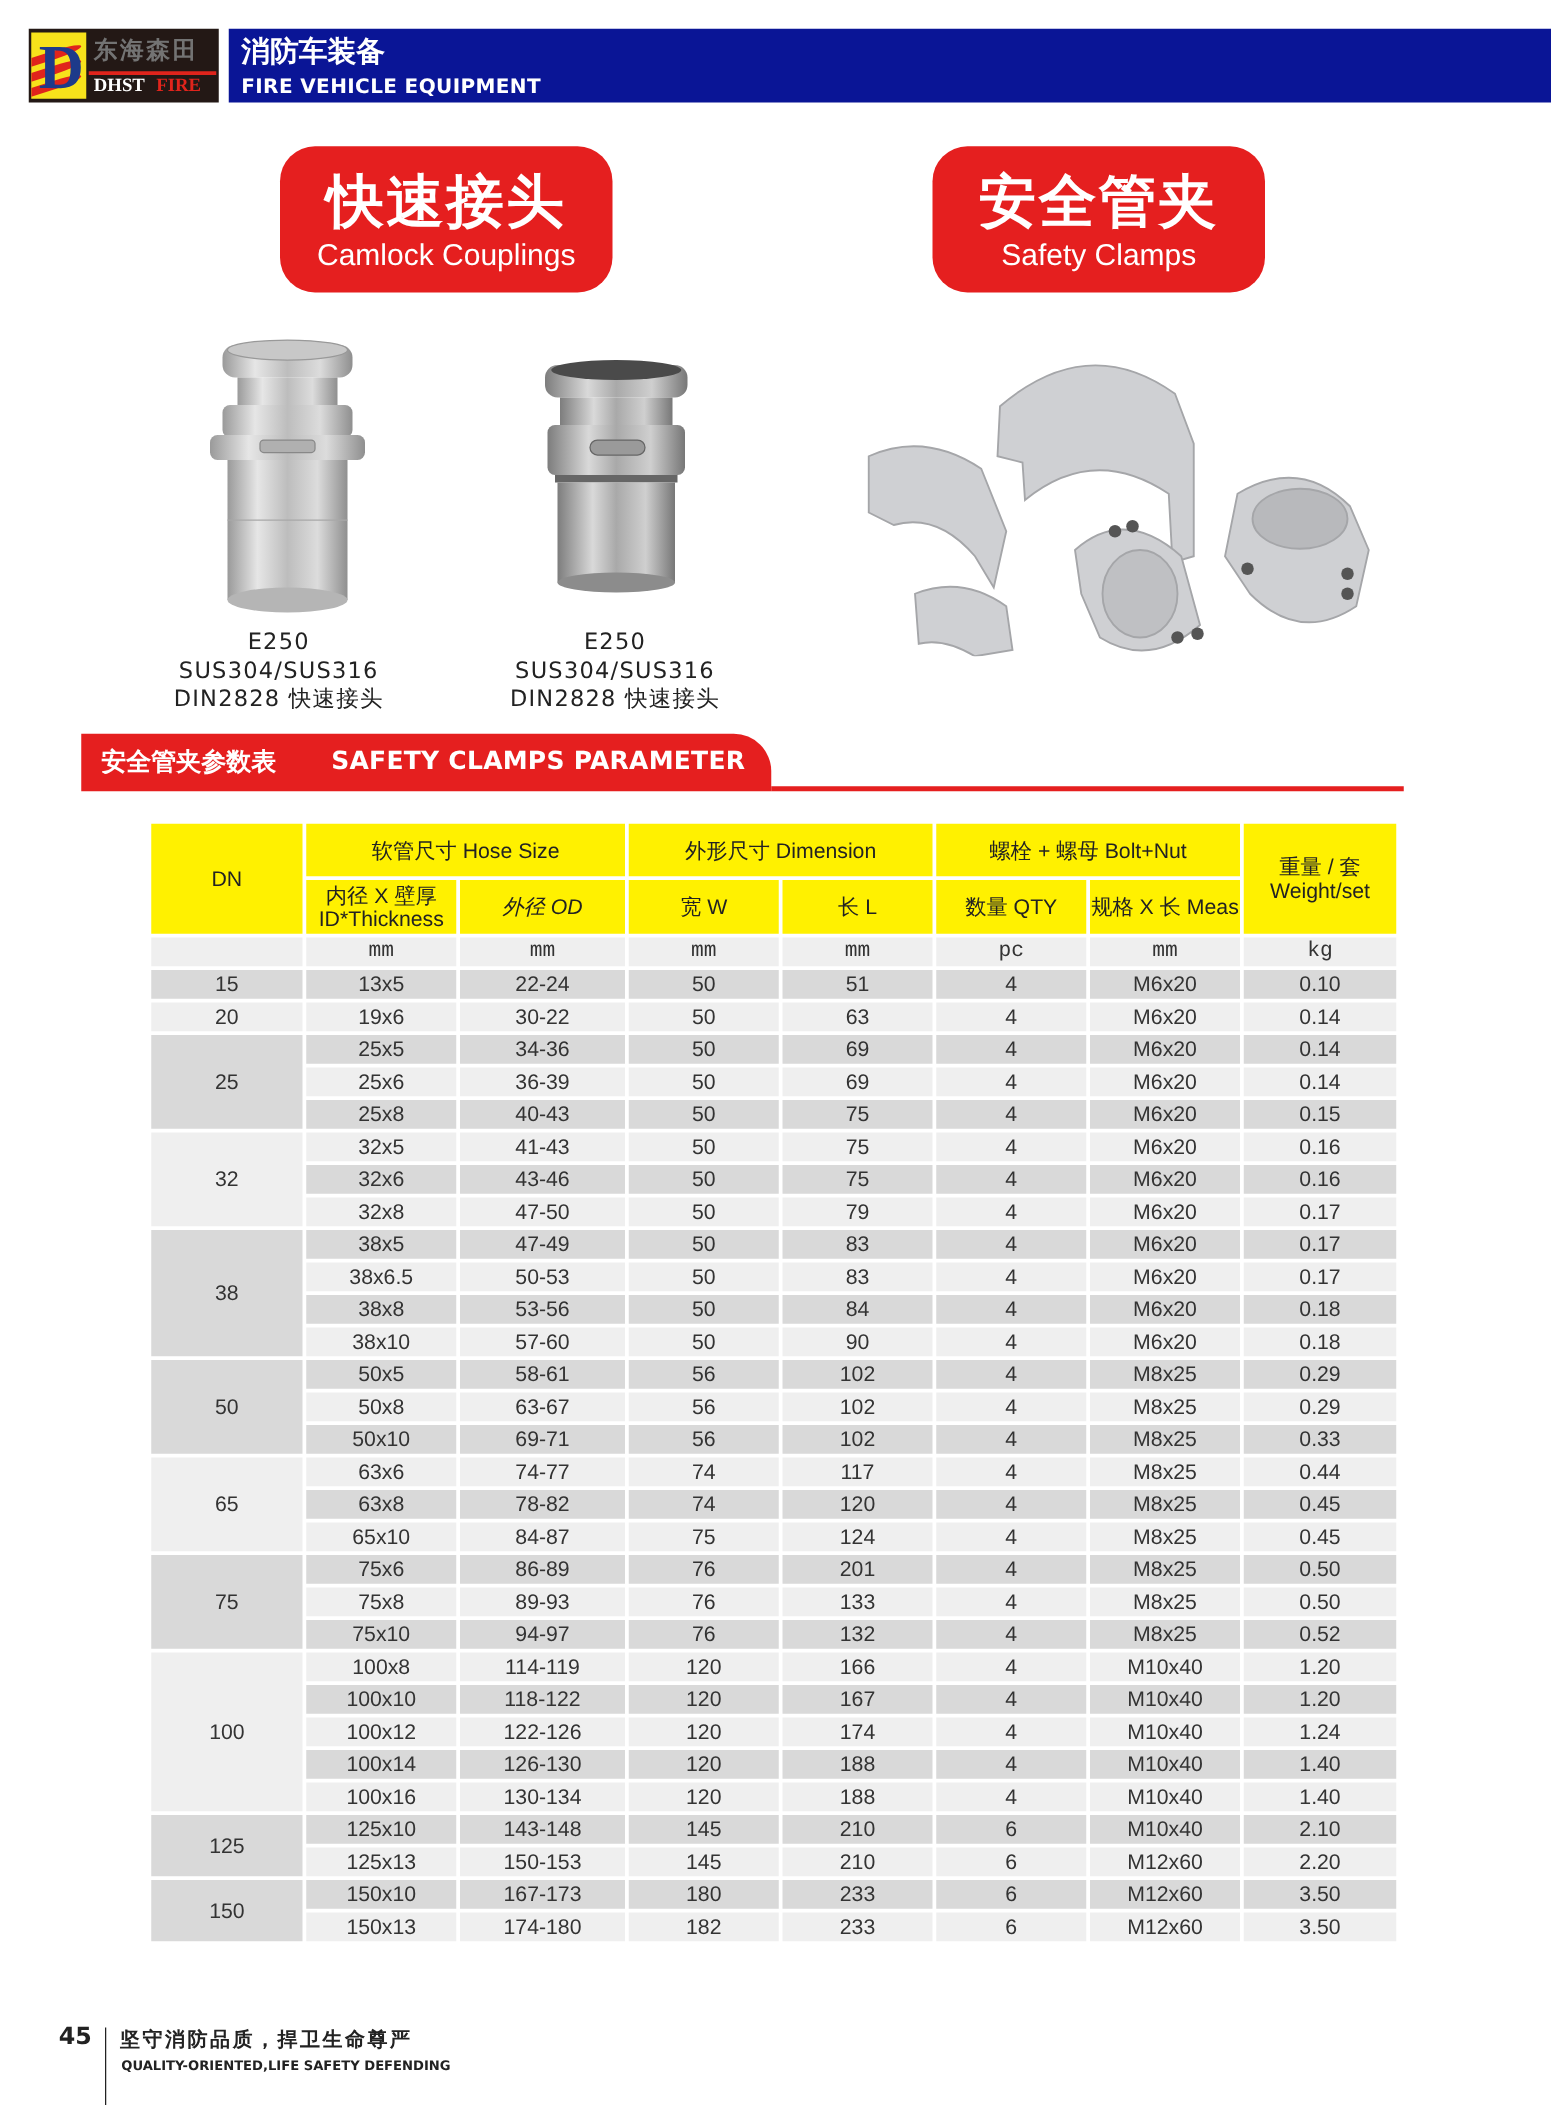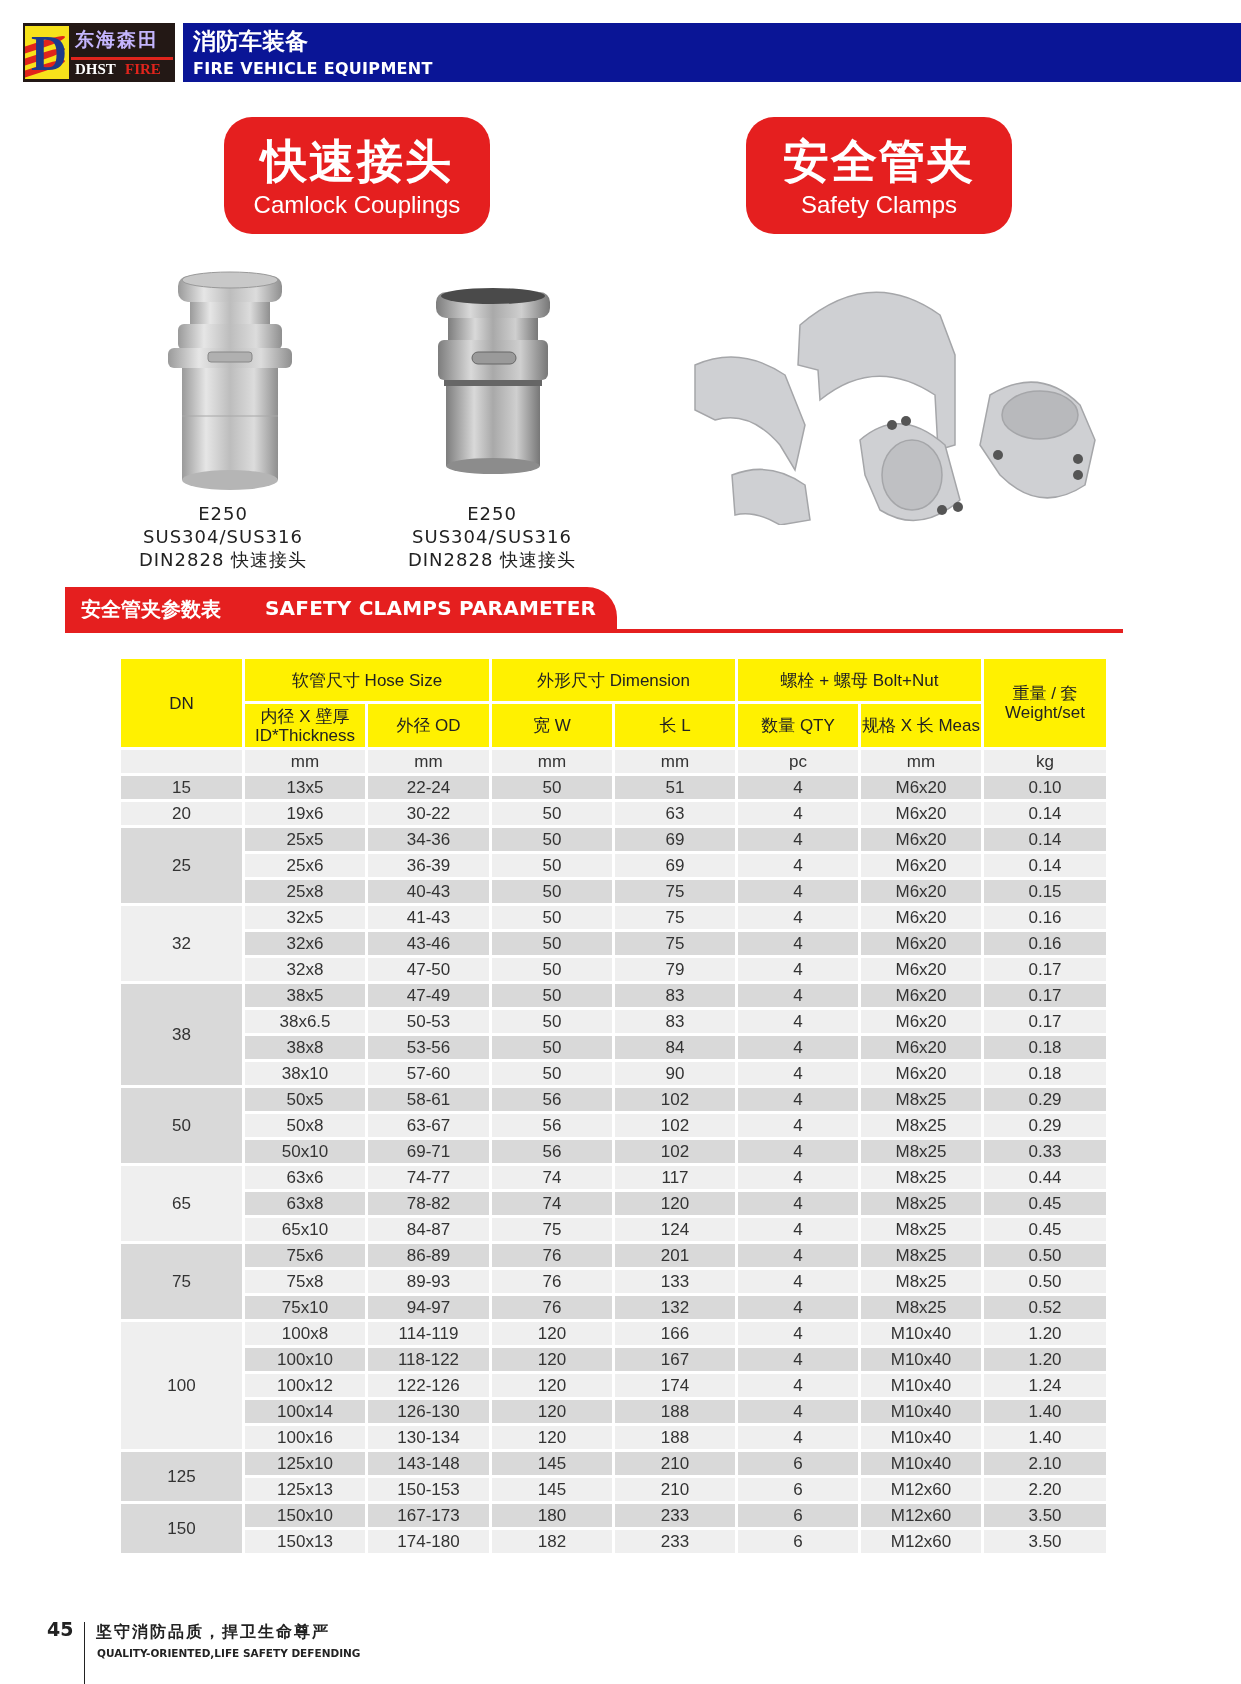--- a/index.html
+++ b/index.html
@@ -3,21 +3,21 @@
 <meta charset="utf-8">
 <style>
   html, body { margin:0; padding:0; background:#ffffff; }
   body { width:1241px; height:1684px; position:relative; overflow:hidden; font-family:"Liberation Sans", "DejaVu Sans", sans-serif; color:#222; }
 
   
   .logo { position:absolute; left:23px; top:23px; width:152px; height:59px; background:#231815; }
   .logo .mark { position:absolute; left:2px; top:3px; width:44px; height:53px; background:#f7e21b; overflow:hidden; }
   .logo .mark .d { position:absolute; left:6px; top:2px; font-family:"Liberation Serif", serif; font-weight:bold; font-size:50px; line-height:50px; color:#1d3a8a; }
   .logo .mark .flame { position:absolute; left:0; width:40px; height:7px; background:#e0241c; border-radius:0 50% 50% 0; transform:skewY(-18deg); }
-  .logo .cn { position:absolute; left:52px; top:4px; color:#c4b5fd; font-family:"DejaVu Sans", sans-serif; font-weight:bold; font-size:19px; letter-spacing:2px; }
+  .logo .cn { position:absolute; left:52px; top:4px; color:#737373; font-family:"DejaVu Sans", sans-serif; font-weight:bold; font-size:19px; letter-spacing:2px; }
   .logo .redline { position:absolute; left:48px; top:34px; width:102px; height:3px; background:#e0241c; }
   .logo .en1 { position:absolute; left:52px; top:38px; color:#fff; font-family:"Liberation Serif", serif; font-weight:bold; font-size:15px; }
   .logo .en2 { position:absolute; left:102px; top:38px; color:#e0241c; font-family:"Liberation Serif", serif; font-weight:bold; font-size:15px; }
   .band { position:absolute; left:183px; top:23px; width:1058px; height:59px; background:#0a1596;padding-left:48px; }
   .band .t1 { position:absolute; left:10px; top:3px; color:#fff; font-family:"DejaVu Sans", sans-serif; font-weight:bold; font-size:23px; }
   .band .t2 { position:absolute; left:10px; top:36px; color:#fff; font-family:"DejaVu Sans", sans-serif; font-weight:bold; font-size:16px; letter-spacing:0.3px; }
 
   
   .tile { position:absolute; top:117px; height:117px; background:#e51f1f; color:#fff; text-align:center;border-radius:28px; }
   .tile .cn { font-family:"DejaVu Sans", sans-serif; font-weight:bold; font-size:46px; margin-top:18px; line-height:52px; letter-spacing:2px; }
@@ -34,25 +34,25 @@
   .secbar .cn { position:absolute; left:16px; top:9px; color:#fff; font-family:"DejaVu Sans", sans-serif; font-weight:bold; font-size:20px; }
   .secbar .en { position:absolute; left:200px; top:9px; color:#fff; font-family:"DejaVu Sans", sans-serif; font-weight:bold; font-size:20px; letter-spacing:0.2px; }
   .secline { position:absolute; left:617px; top:629px; width:506px; height:4px; background:#e51f1f; }
 
   
   table.param { position:absolute; left:118px; top:656px; border-collapse:separate; border-spacing:3px; font-family:"Liberation Sans", sans-serif; font-size:17px; color:#333; }
   table.param td, table.param th { text-align:center; padding:0; font-weight:normal; }
   table.param th { background:#fff100; color:#222; font-size:17px; line-height:19px; }
   .h1 th { height:42px; }
   .h2 th { height:43px; }
-  .unit td { height:23px; background:#efefef; }
+  .unit td { height:23px; background:#efefef;font-family:Liberation Mono, monospace; }
   .body td { height:23px; }
   .dark { background:#d9d9d9; }
   .light { background:#efefef; }
-  .c-dn { width:121px; } .c-id { width:120px; } .c-od { width:121px; } .c-w { width:120px; } .c-l { width:120px; } .c-q { width:120px; } .c-m { width:120px; } .c-kg { width:122px; }
+  .c-dn { width:121px; } .c-id { width:120px; } .c-od { width:132px;font-style:italic; } .c-w { width:120px; } .c-l { width:120px; } .c-q { width:120px; } .c-m { width:120px; } .c-kg { width:122px; }
 
   
   .pageno { position:absolute; left:47px; top:1618px; font-family:"DejaVu Sans", sans-serif; font-weight:bold; font-size:19px; color:#222; }
   .fdiv { position:absolute; left:84px; top:1622px; width:1px; height:62px; background:#222; }
   .fcn { position:absolute; left:96px; top:1622px; font-family:"DejaVu Sans", sans-serif; font-weight:bold; font-size:16px; letter-spacing:2px; color:#222; }
   .fen { position:absolute; left:97px; top:1647px; font-family:"DejaVu Sans", sans-serif; font-weight:bold; font-size:10.5px; color:#222; }
 </style>
 </head>
 <body>
 

